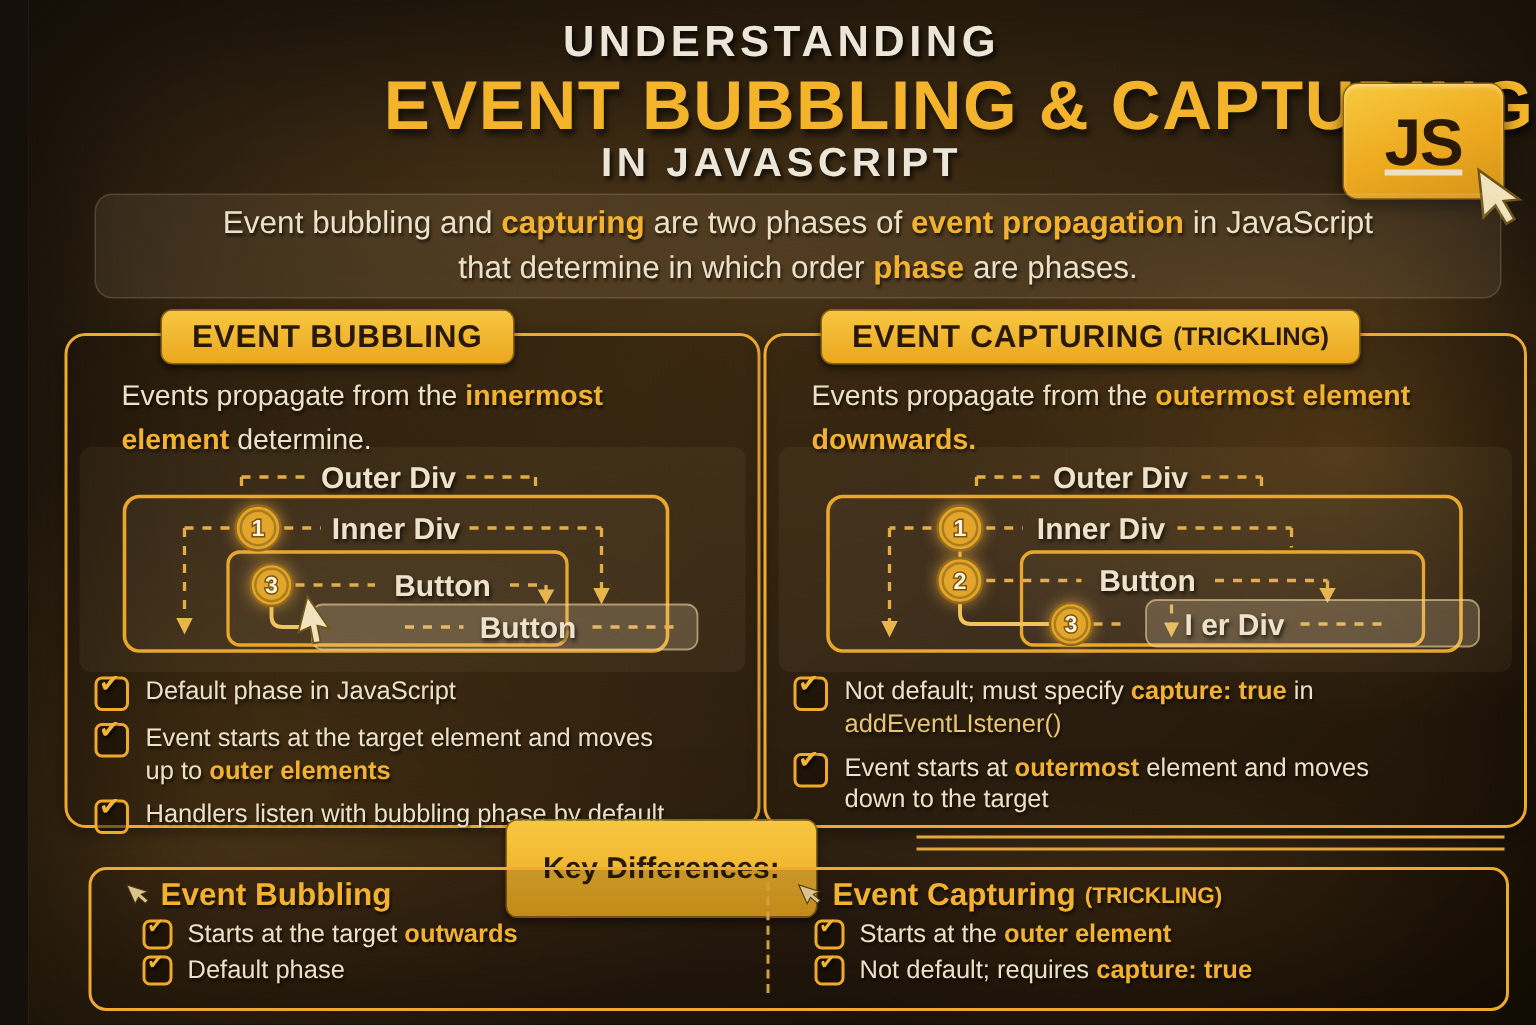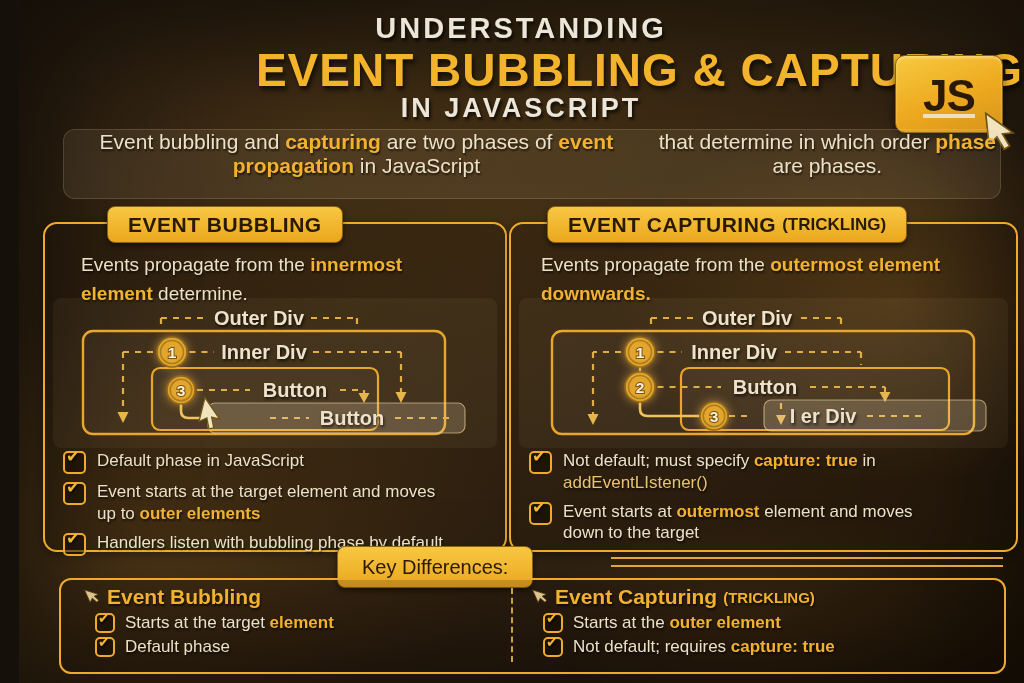--- a/index.html
+++ b/index.html
@@ -30,21 +30,21 @@
   .js-logo{top:55px;left:876px;width:106px;height:76px;border-radius:10px;
       background:linear-gradient(160deg,#f7ca40 0%,#eda91f 55%,#d6941a 100%);
       border:1px solid #8a6210;box-shadow:0 4px 10px rgba(0,0,0,.55), inset 0 2px 3px rgba(255,240,190,.5);
       display:flex;align-items:center;justify-content:center;text-decoration:underline;}
   .js-logo span{font-size:44px;font-weight:800;color:#2a1a05;letter-spacing:-1px;transform:translateY(2px);}
   .js-cursor{position:absolute;right:-14px;bottom:-20px;width:30px;height:42px;transform:rotate(-6deg);}
   .cursor-path{fill:#f0e3bd;stroke:#6f5418;stroke-width:1;}
   
   .intro{top:129px;left:44px;width:936px;height:68px;border-radius:12px;
       background:rgba(235,208,166,0.09);border:1px solid rgba(242,215,170,0.16);
-      display:flex;flex-direction:row;justify-content:center;gap:6px;
+      display:flex;flex-direction:column;justify-content:center;gap:6px;
       font-size:21px;text-align:center;text-shadow:1px 2px 2px rgba(0,0,0,.6);}
   
   .panel{border:2px solid #edaa2e;border-radius:14px;background:rgba(22,13,4,0.22);
       box-shadow:0 3px 10px rgba(0,0,0,.35);}
   .panel-l{top:222px;left:24px;width:460px;height:326px;}
   .panel-r{top:222px;left:490px;width:505px;height:326px;}
   .badge{position:absolute;top:-18px;height:35px;display:flex;align-items:center;
       padding:0 20px;border-radius:8px;border:1px solid #8a6210;
       background:linear-gradient(180deg,#f8c742 0%,#eaa71e 100%);
       box-shadow:0 3px 5px rgba(0,0,0,.5);
@@ -78,24 +78,24 @@
   .checks li{display:flex;gap:11px;align-items:flex-start;font-size:17px;line-height:1.28;
       text-shadow:1px 2px 2px rgba(0,0,0,.6);}
   .ctext{display:block;}
   .ct-l{width:345px;}
   .ct-r{width:385px;}
   .chk{width:19px;height:19px;border:2.5px solid #efa92b;border-radius:5px;
       background:rgba(18,9,2,.5);position:relative;flex:none;margin-top:1px;}
   .chk .tick{position:absolute;left:1px;top:-7px;font-size:17px;font-weight:bold;color:#f4b537;
       font-family:"DejaVu Sans",sans-serif;}
   
-  .kd-badge{top:546px;left:318px;height:32px;display:flex;align-items:center;padding:4px 24px;
+  .kd-badge{top:546px;left:318px;height:32px;display:flex;align-items:center;padding:16px 24px;
       border-radius:8px;border:1px solid #8a6210;
       background:linear-gradient(180deg,#f8c742 0%,#eaa71e 100%);
-      box-shadow:0 3px 5px rgba(0,0,0,.5);font-size:20px;font-weight:400;color:#2a1a05;}
+      box-shadow:0 3px 5px rgba(0,0,0,.5);font-size:20px;font-weight:700;color:#2a1a05;}
   .kd-line{top:557px;left:592px;width:392px;height:6px;
       border-top:2px solid #dfa83c;border-bottom:2px solid #dfa83c;}
   .bottombox{top:578px;left:40px;width:943px;height:92px;border:2px solid #edaa2e;
       border-radius:12px;background:rgba(22,13,4,0.18);}
   .kd-divider{position:absolute;left:450px;top:8px;height:74px;border-left:2px dashed #cf9f3f;}
   .kd-col{position:absolute;top:5px;display:flex;flex-direction:column;gap:4px;}
   .kd-col-l{left:26px;}
   .kd-col-r{left:474px;}
   .kd-head{display:flex;align-items:center;gap:6px;font-size:21px;font-weight:800;color:#f2b230;
       text-shadow:1px 2px 2px rgba(0,0,0,.6);}
@@ -279,21 +279,21 @@
       <div class="kd-head">
         <svg class="mini-cursor" viewBox="0 0 18 25">
           <path class="cursor-path" d="M1 1 L1 20 L6.2 15.8 L9.8 23.6 L13.2 22 L9.7 14.4 L16 14.4 Z"></path>
         </svg>
         <span>Event Bubbling</span>
       </div>
       <div class="kd-item">
         <span class="chk">
             <span class="tick">✔</span>
           </span>
-        <span><span>Starts at the target </span><span class="hl">element</span></span>
+        <span><span>Starts at the target </span><span class="hl">outwards</span></span>
       </div>
       <div class="kd-item">
         <span class="chk">
             <span class="tick">✔</span>
           </span>
         <span><span>Default phase</span></span>
       </div>
     </div>
 
     <div class="kd-col kd-col-r">

